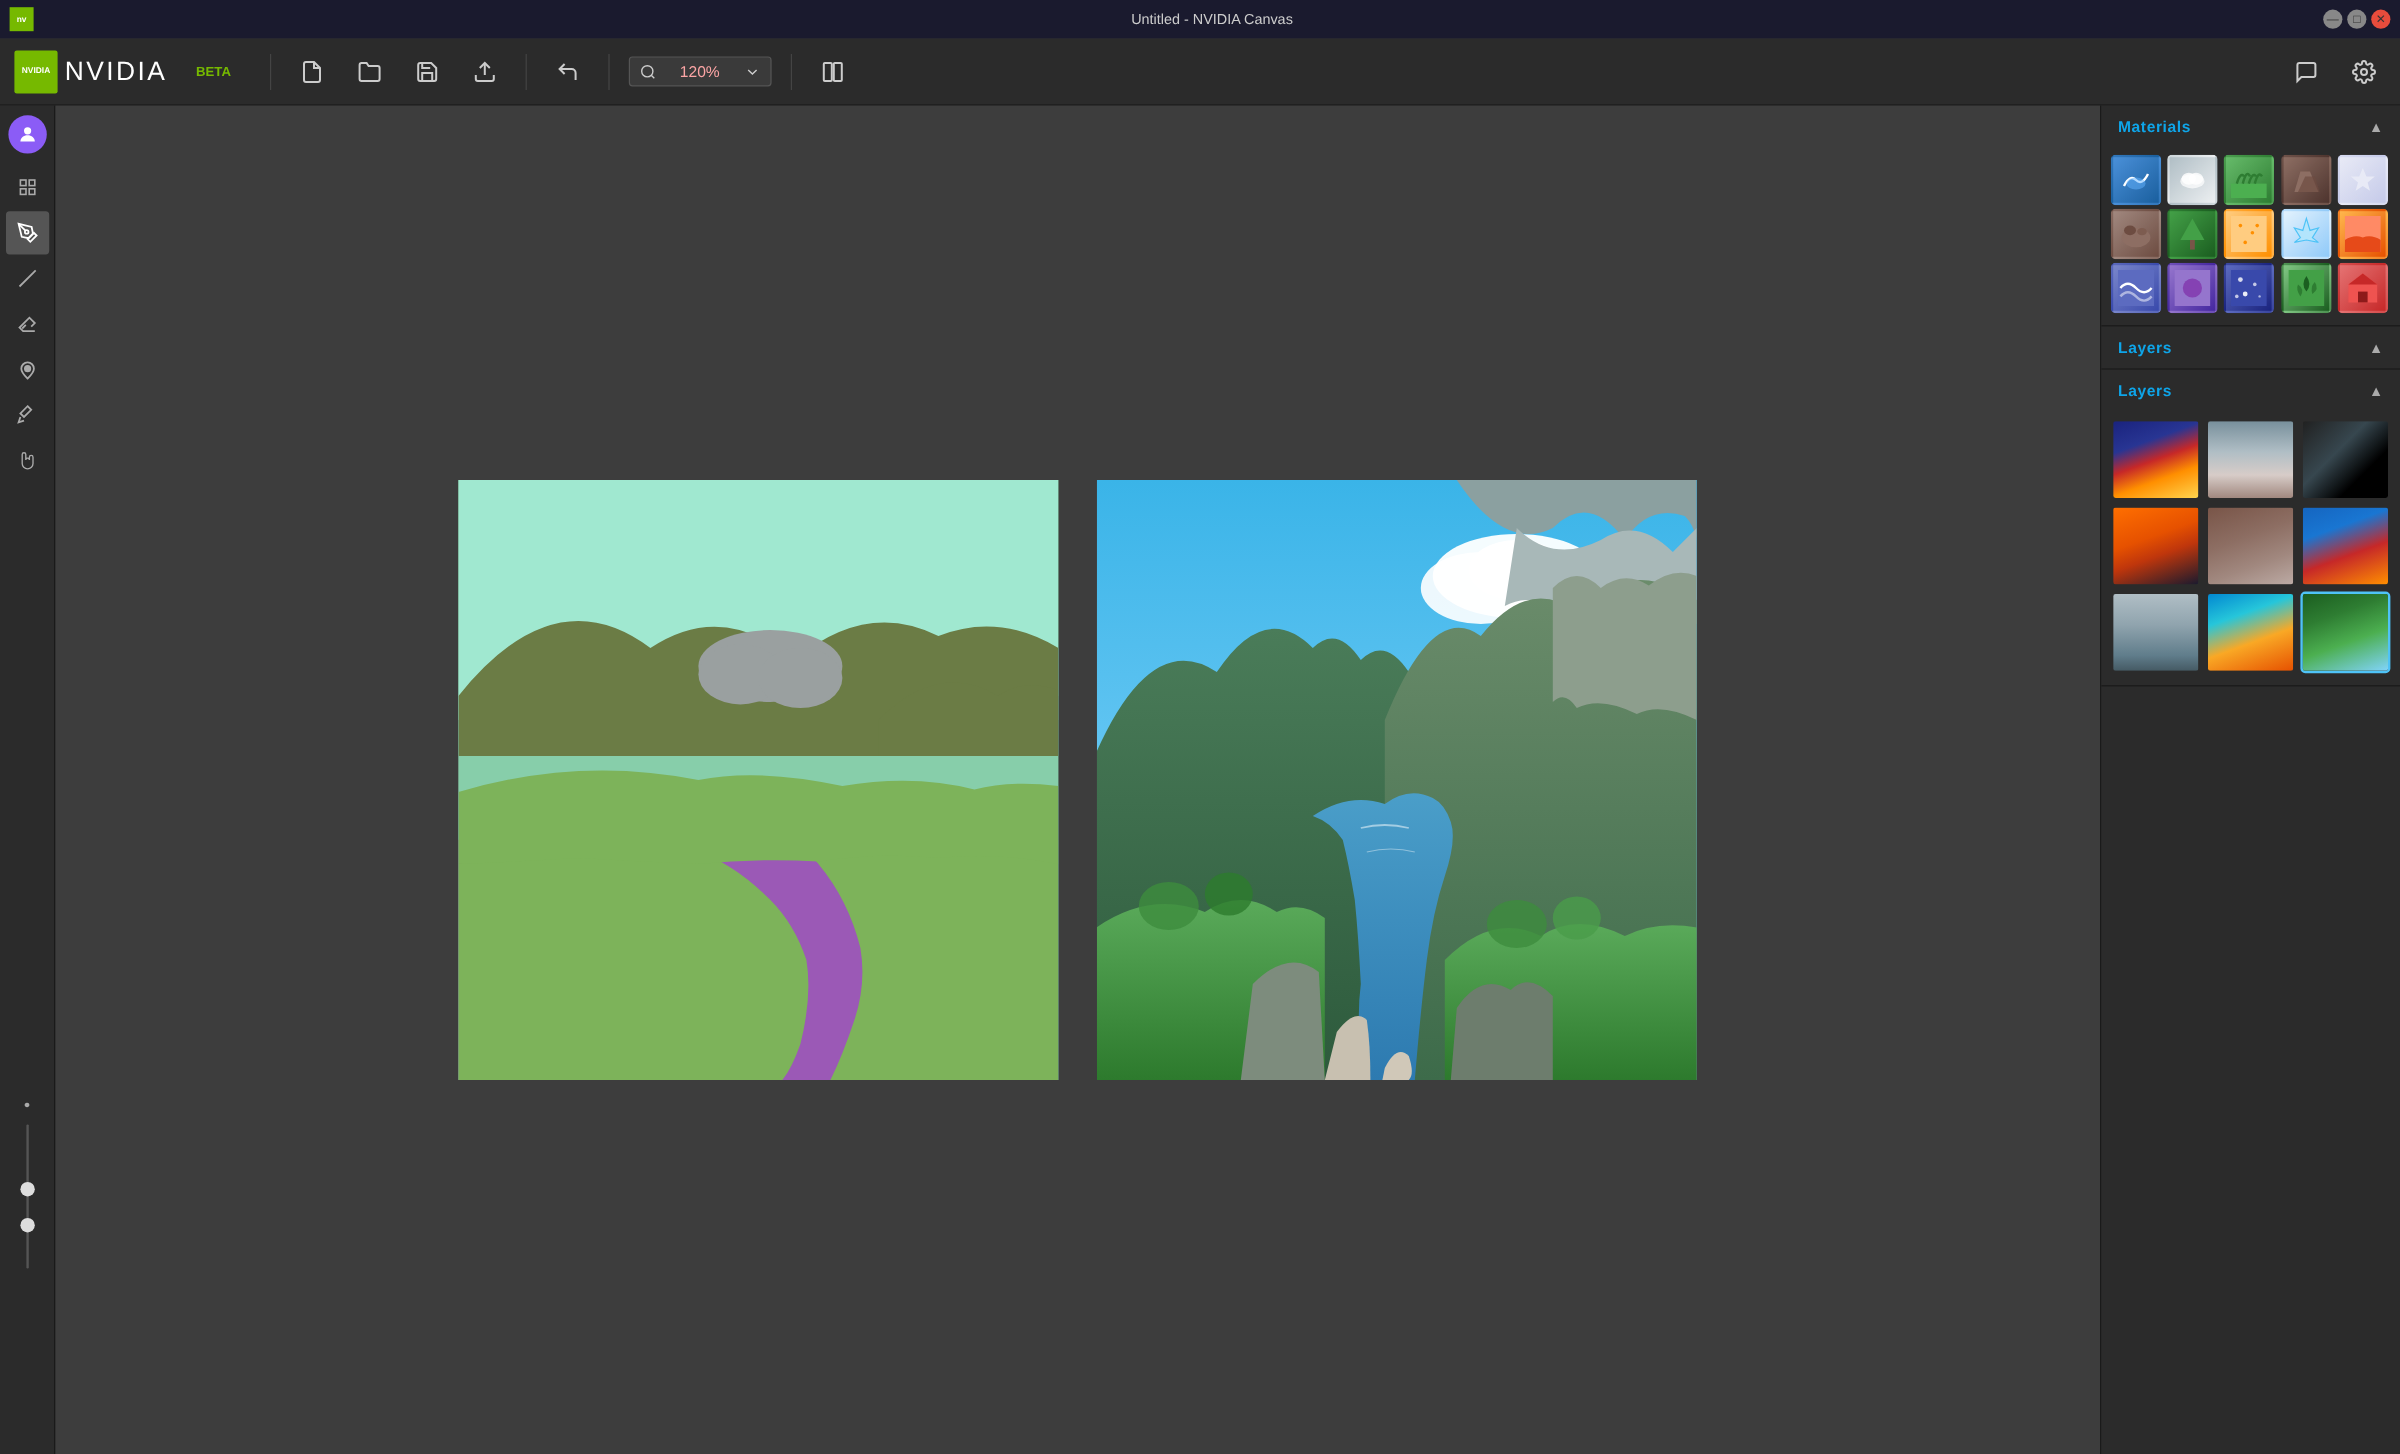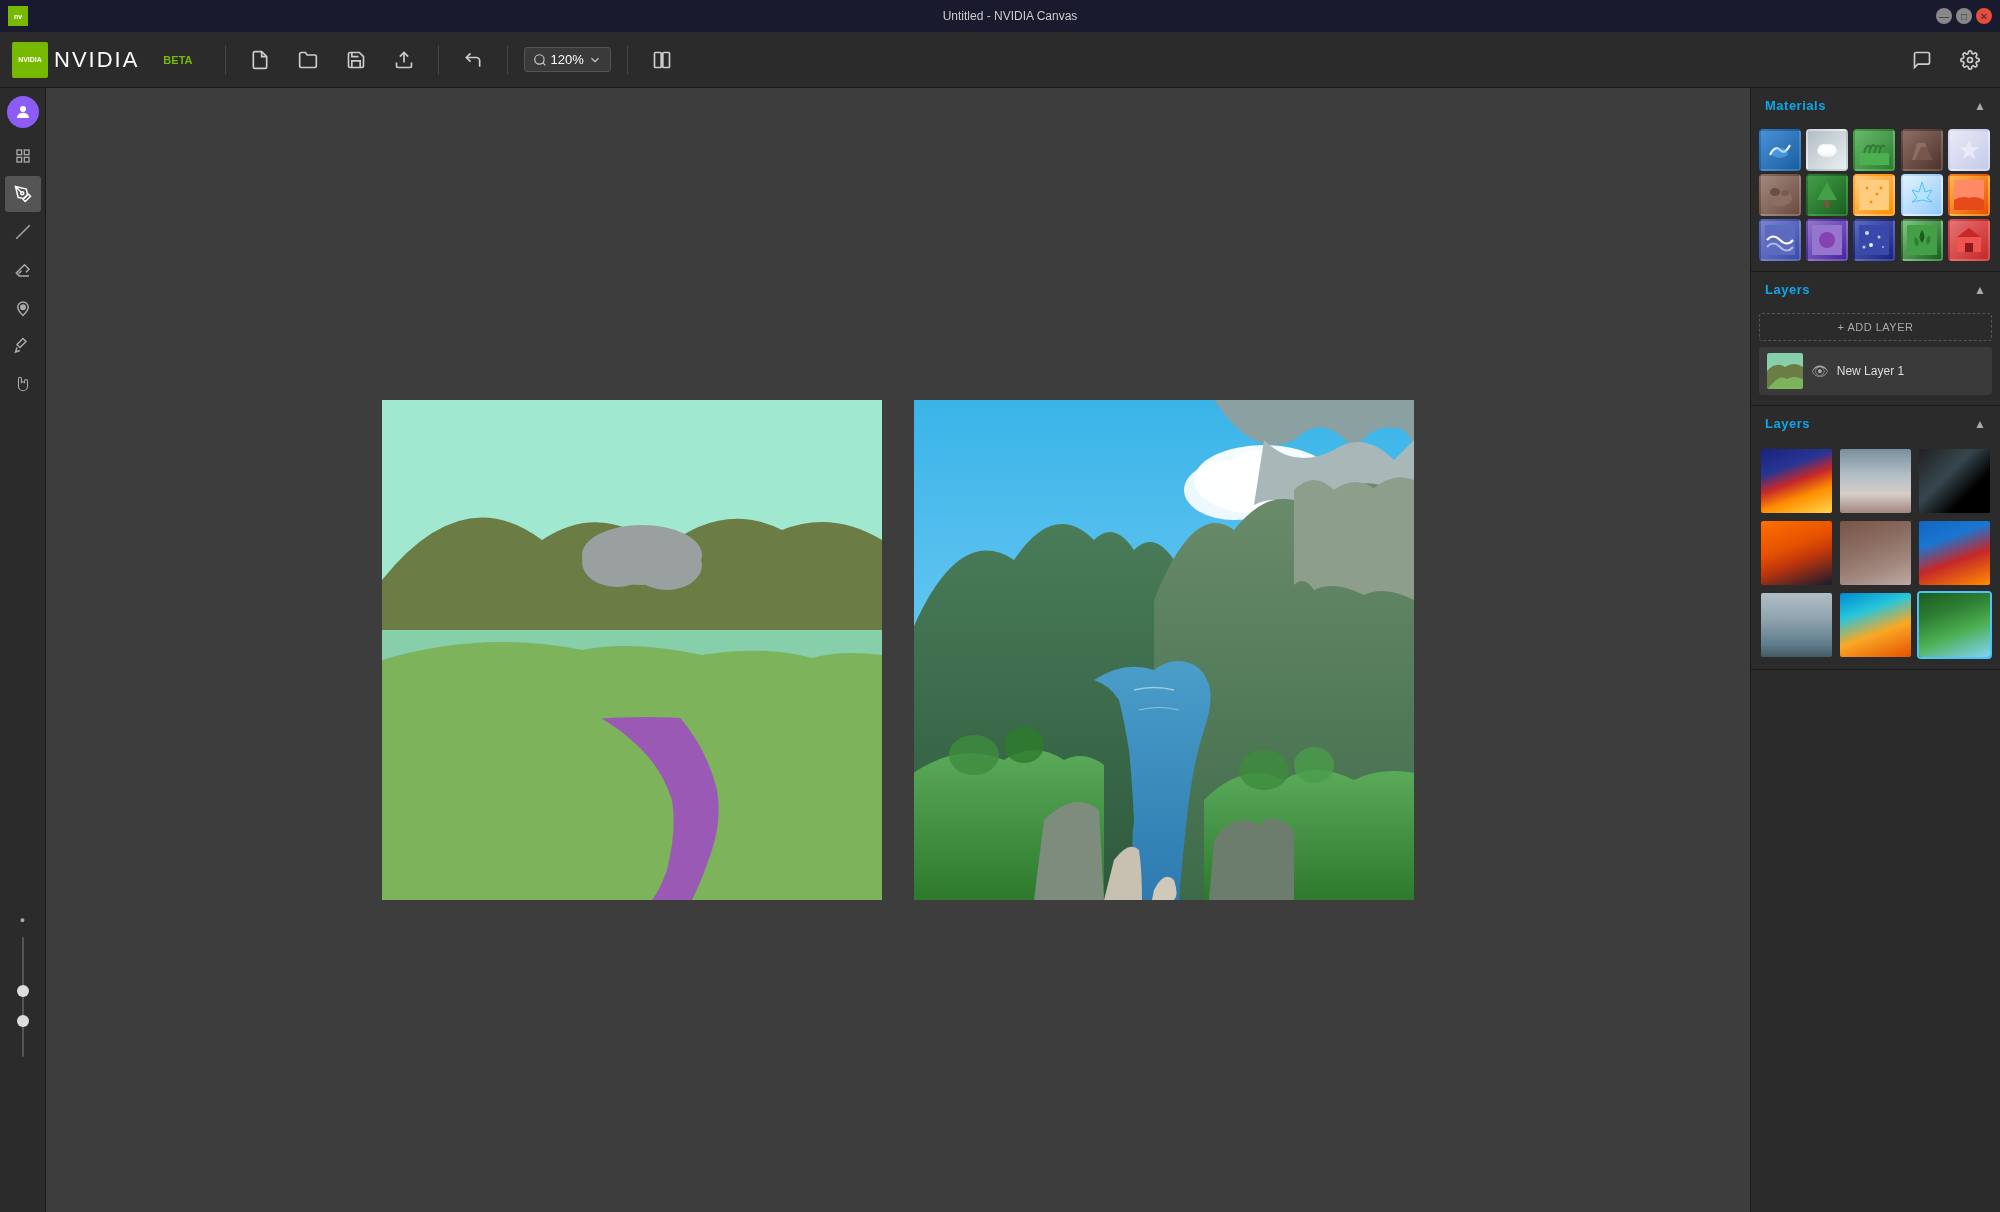--- a/index.html
+++ b/index.html
@@ -55,22 +55,22 @@
     }
     .toolbar-sep {
       width: 1px; height: 30px; background: #444; margin: 0 4px;
     }
     .toolbar-btn {
       width: 36px; height: 36px; background: transparent; border: none; cursor: pointer;
       display: flex; align-items: center; justify-content: center; color: #ccc; font-size: 18px;
       border-radius: 3px;
     }
     .zoom-control {
-      display: flex; align-items: center; gap: 4px; background: #3a3a3a;
-      border: 1px solid #555; border-radius: 3px; padding: 4px 8px; cursor: pointer; color: #ffffff; font-size: 13px;
+      display: flex; align-items: center; gap: 20px; background: #3a3a3a;
+      border: 1px solid #555; border-radius: 3px; padding: 4px 8px; cursor: pointer; color: #fca5a5; font-size: 13px;
     }
     .zoom-control svg { width: 14px; height: 14px; fill: #ccc; }
     .toolbar-spacer { flex: 1; }
     .toolbar-right-btn {
       width: 36px; height: 36px; background: transparent; border: none; cursor: pointer;
       display: flex; align-items: center; justify-content: center; color: #ccc; font-size: 18px;
     }
 
     
     #main {
@@ -598,34 +598,20 @@
             </svg>
         </div>
       </div>
     </div>
 
     <div class="panel-section">
       <div class="panel-header">
         <span class="panel-header-title">Layers</span>
         <span class="panel-header-chevron">▲</span>
       </div>
-      <div class="layers-content">
-        <button class="add-layer-btn">+ ADD LAYER</button>
-        <div class="layer-item">
-          <div class="layer-thumb">
-            <svg viewBox="0 0 36 36" width="36" height="36">
-                <rect width="36" height="36" fill="#87CEAA"></rect>
-                <path d="M0,18 Q9,8 18,14 Q27,8 36,14 L36,36 L0,36 Z" fill="#6b7c45"></path>
-                <path d="M8,28 Q14,22 20,26 Q26,22 36,26 L36,36 L0,36 Z" fill="#7db35a"></path>
-              </svg>
-          </div>
-          <span class="layer-visible-btn">👁</span>
-          <span class="layer-name">New Layer 1</span>
-        </div>
-      </div>
     </div>
 
     <div class="panel-section">
       <div class="panel-header">
         <span class="panel-header-title">Layers</span>
         <span class="panel-header-chevron">▲</span>
       </div>
       <div class="styles-grid">
 
         <div class="style-item">

